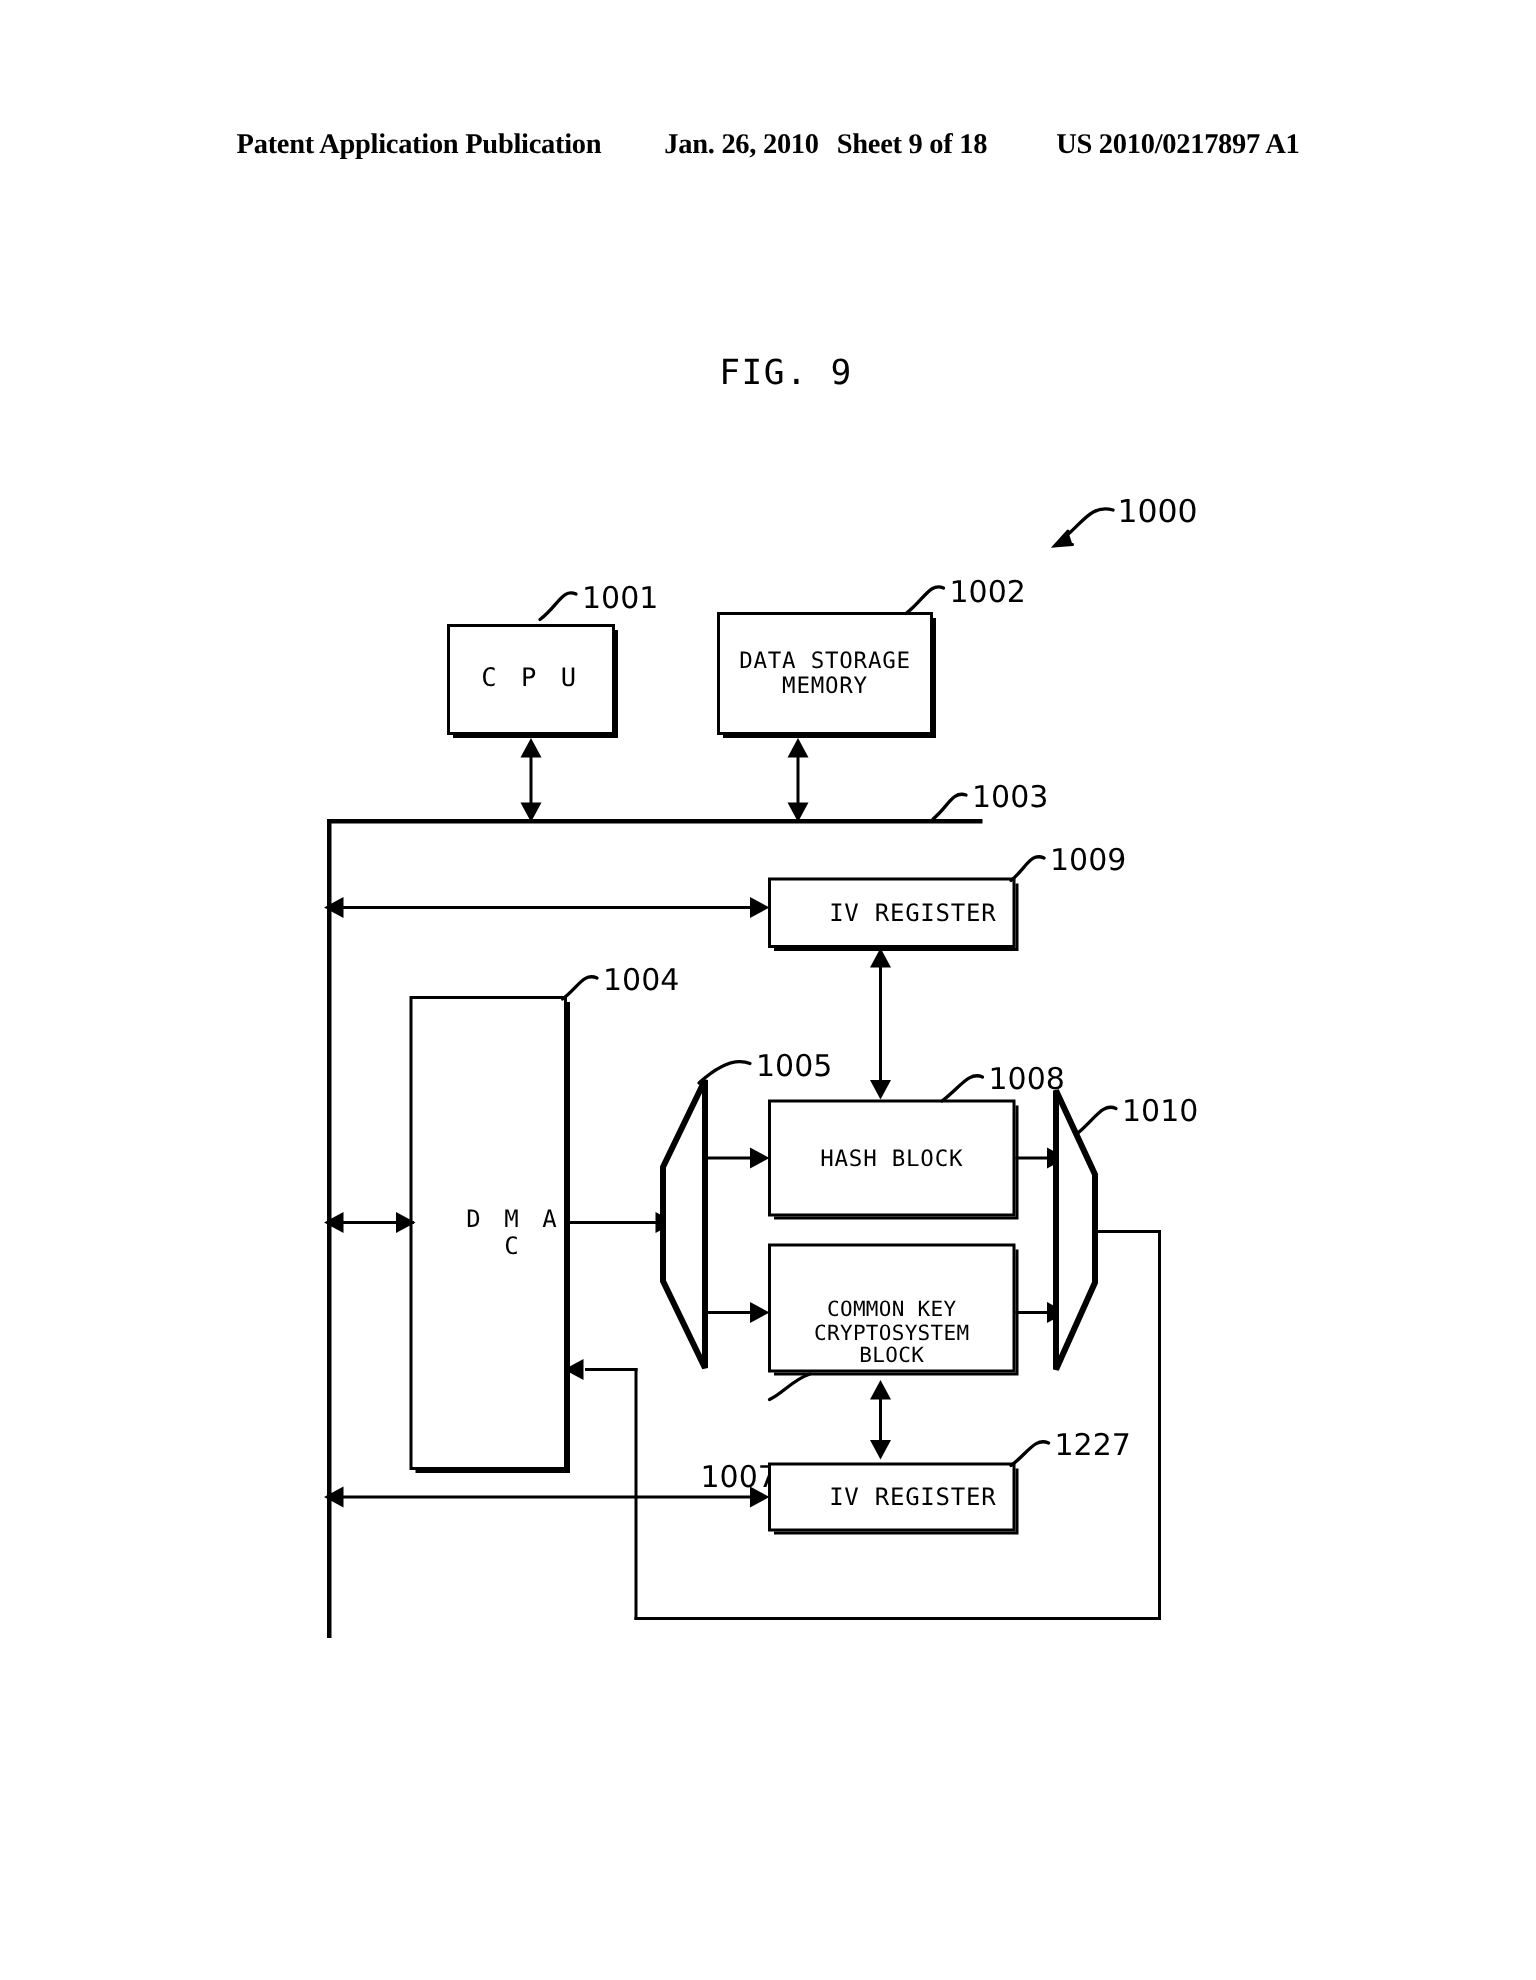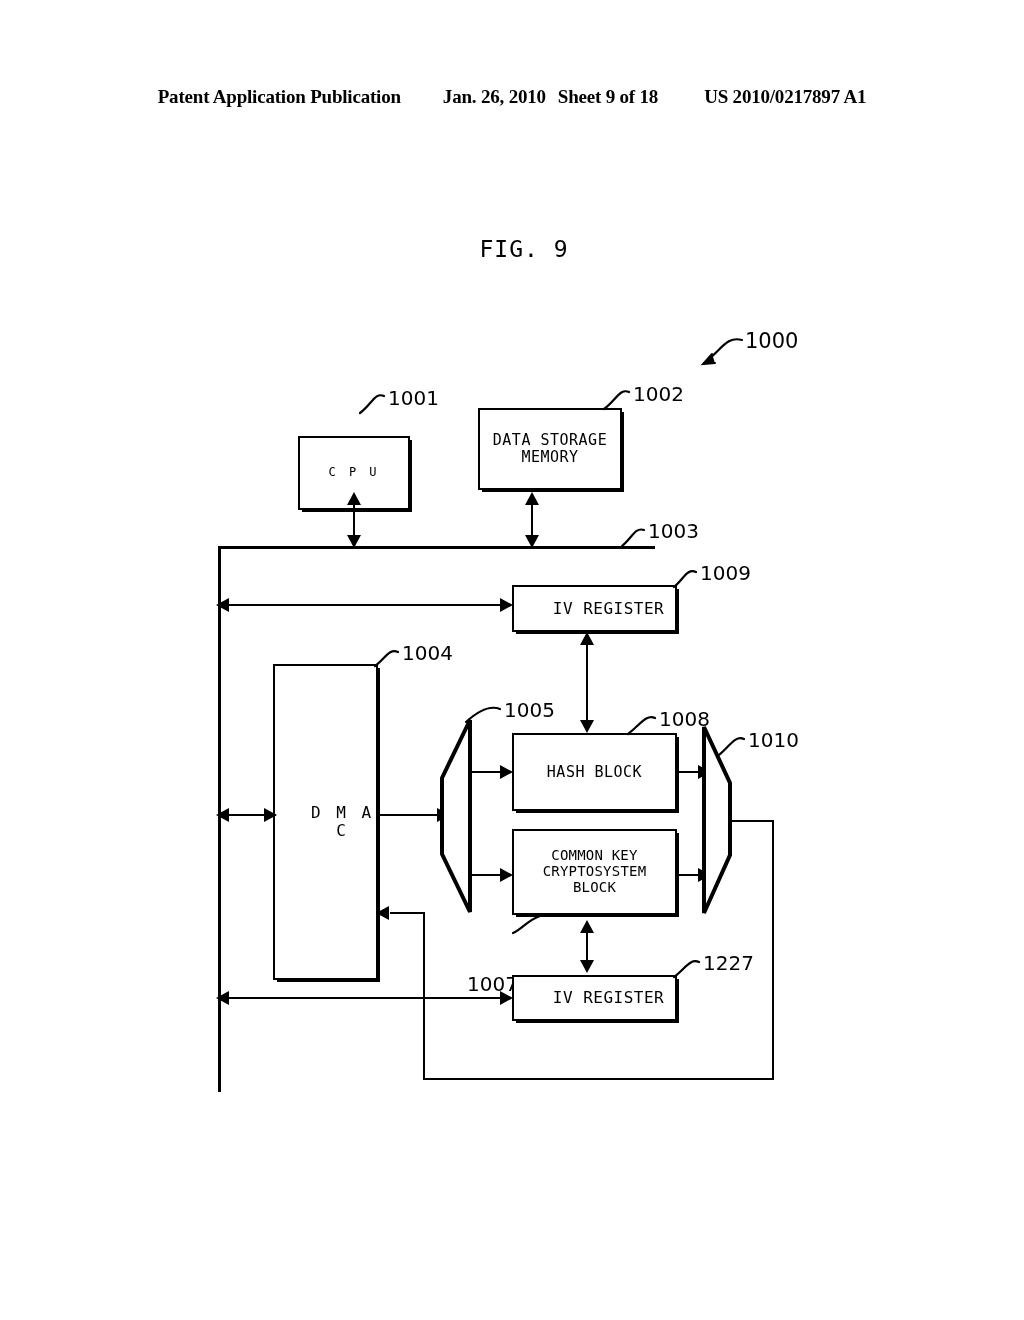--- a/index.html
+++ b/index.html
@@ -59,21 +59,21 @@
     display: flex;
     align-items: center;
     justify-content: center;
     text-align: center;
     font-family: "DejaVu Sans Mono", monospace;
     color: #000;
     line-height: 1.12;
   }
   .box .lbl { display: block; white-space: pre-line; }
 
-  .box-cpu   { font-size: 12px; letter-spacing: 3px; margin-top: 20px; }
+  .box-cpu   { font-size: 17px; letter-spacing: 3px; }
   .box-mem   { font-size: 15px; letter-spacing: 0.5px; }
   .box-dmac  { font-size: 16px; letter-spacing: 3px; }
   .box-iv    { font-size: 16px; letter-spacing: 0.5px; padding-left: 28px; }
   .box-hash  { font-size: 15px; letter-spacing: 0.5px; }
   .box-ckc   { font-size: 14px; letter-spacing: 0.2px; }
 
   
   .hline { position: absolute; background: #000; height: 2px; }
   .vline { position: absolute; background: #000; width: 2px; }
   .hline.thick { height: 3px; }
@@ -179,21 +179,21 @@
 <div class="ah ah-right" style="left:500px; top:765px;"></div>
 
 <div class="hline" style="left:470px; top:874px; width:35px;"></div>
 <div class="ah ah-right" style="left:500px; top:868px;"></div>
 
 <div class="box box-hash" style="left:512px; top:733px; width:165px; height:78px;">
   <span class="lbl">HASH BLOCK</span>
 </div>
 <div class="refnum" style="left:659px; top:707px;">1008</div>
 
-<div class="box box-ckc" style="left:512px; top:829px; width:165px; height:86px;">
+<div class="box box-ckc" style="left:512px; top:829px; width:165px; height:86px;align-items:flex-end;">
   <span class="lbl">COMMON KEY
 CRYPTOSYSTEM
 BLOCK</span>
 </div>
 <div class="refnum" style="left:467px; top:972px;">1007</div>
 
 <div class="hline" style="left:677px; top:771px; width:30px;"></div>
 <div class="ah ah-right" style="left:698px; top:765px;"></div>
 
 <div class="hline" style="left:677px; top:874px; width:30px;"></div>

